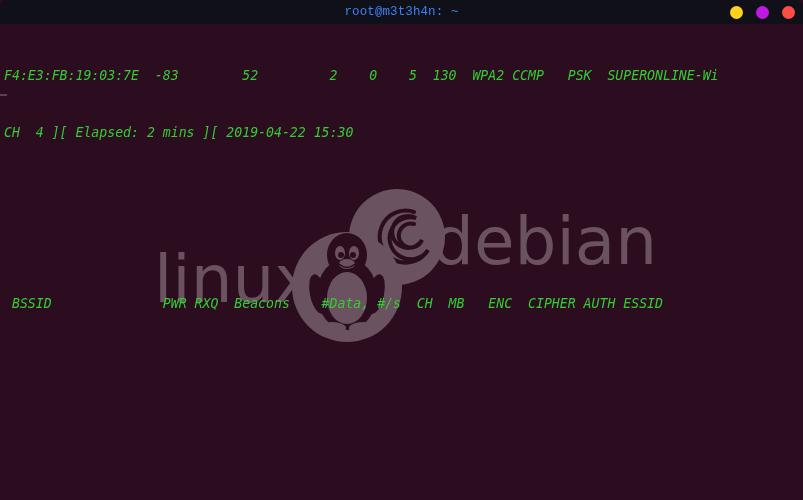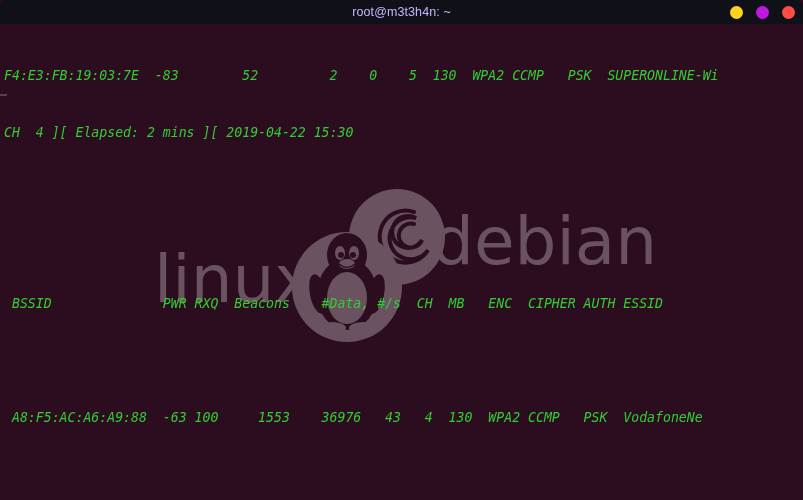--- a/index.html
+++ b/index.html
@@ -21,22 +21,22 @@
     position:relative;
     height:24px;
     background:#101018;
     display:flex;
     align-items:center;
     justify-content:center;
     border-top-left-radius:6px;
     border-top-right-radius:6px;
   }
   .title-text {
-    color:#c4b5fd;
-    font-family:Liberation Sans, sans-serif;
+    color:#3b82f6;
+    font-family:Liberation Mono, monospace;
     font-size:12.5px;
     letter-spacing:.1px;
     user-select:none;
   }
   .win-buttons {
     position:absolute;
     right:8px; top:0; height:24px;
     display:flex; align-items:center; gap:13px;
   }
   .win-dot { width:13px; height:13px; border-radius:50%; display:block; }
@@ -138,21 +138,20 @@
 
     <div class="cursor-mark"></div>
 
     <div class="screen">
       <div class="row">F4:E3:FB:19:03:7E  -83        52         2    0    5  130  WPA2 CCMP   PSK  SUPERONLINE-Wi</div>
       <div class="row">CH  4 ][ Elapsed: 2 mins ][ 2019-04-22 15:30</div>
       <div class="blank"></div>
       <div class="blank"></div>
       <div class="row"> BSSID              PWR RXQ  Beacons    #Data, #/s  CH  MB   ENC  CIPHER AUTH ESSID</div>
       <div class="blank"></div>
-      <div class="row"> A8:F5:AC:A6:A9:88  -63 100     1553    36976   43   4  130  WPA2 CCMP   PSK  VodafoneNe</div>
       <div class="blank"></div>
       
       
       
       
       
     </div>
 
   </div>
 </div>

